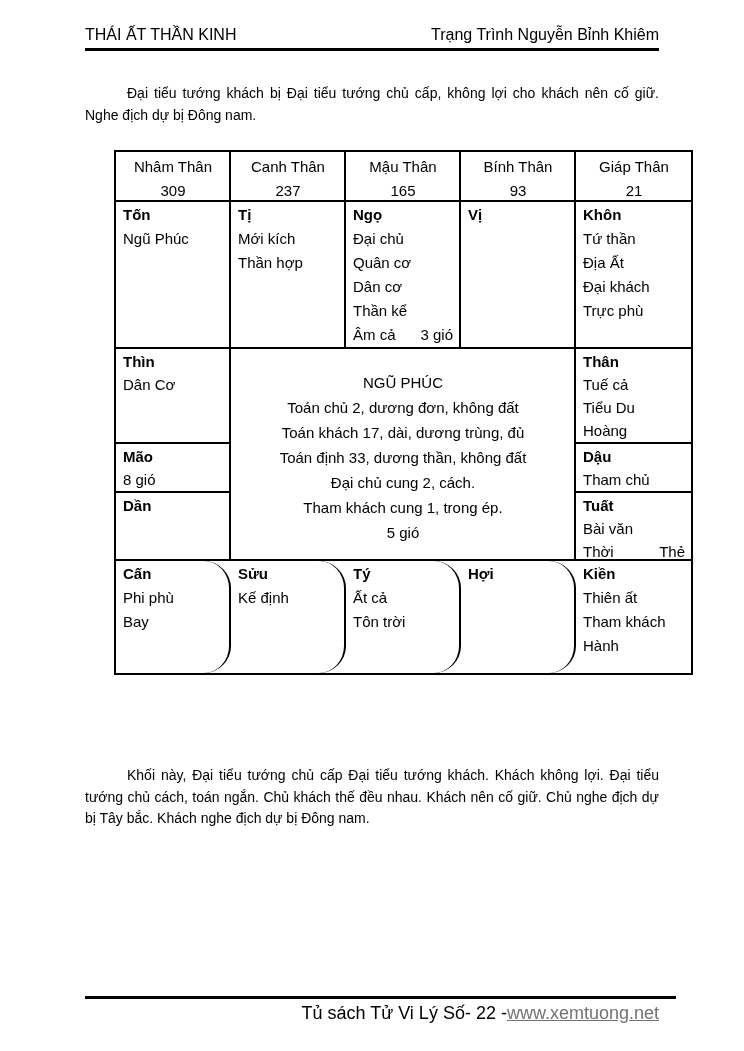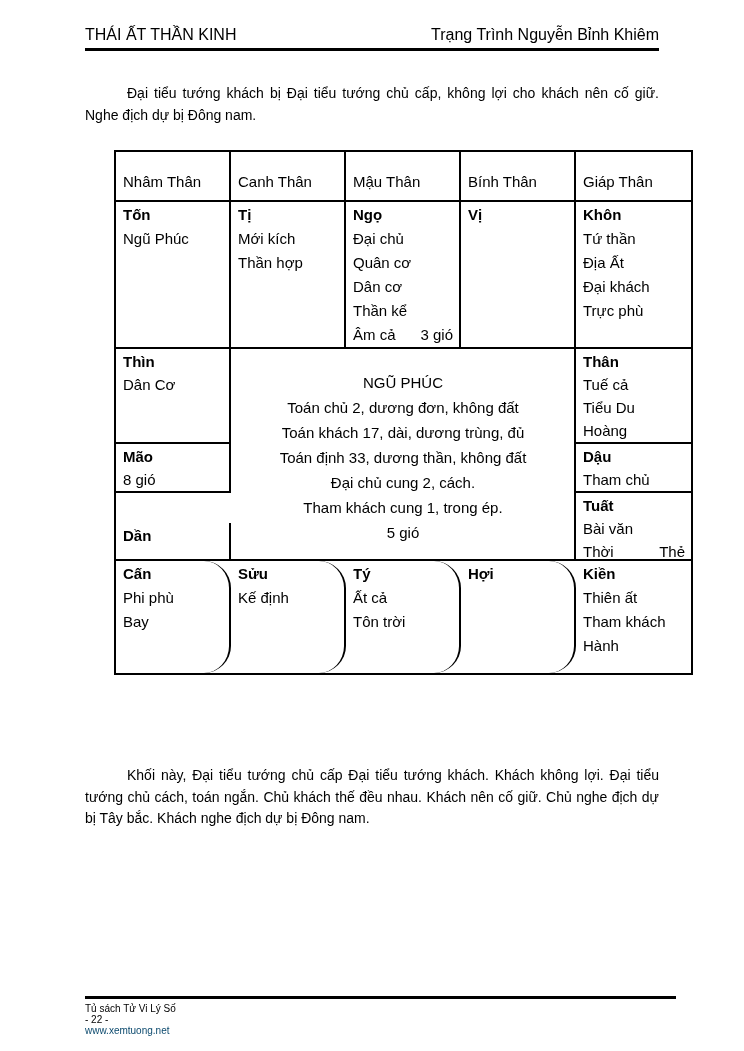--- a/index.html
+++ b/index.html
@@ -34,39 +34,39 @@
     border:2px solid #000;
     font-size:15px;
   }
   .cell {
     border-right:2px solid #000; border-bottom:2px solid #000;
     padding:1px 6px 0 7px; line-height:24px; overflow:hidden;
   }
   .cell.last-col { border-right:none; }
   .cell.last-row { border-bottom:none;border-radius:27px; }
   .cell-label { font-weight:bold; }
-  .year-cell { text-align:left; padding-top:18px; line-height:24px; }
+  .year-cell { text-align:center; padding-top:3px; line-height:24px; }
   .band { line-height:23px; }
   .split-line { display:flex; justify-content:space-between; }
   
   .c-thin { grid-column:1; grid-row:3; }
   .c-mao  { grid-column:1; grid-row:4; }
-  .c-dan  { grid-column:1; grid-row:5;margin-top:30px; }
+  .c-dan  { grid-column:1; grid-row:5; }
   .c-center { grid-column:2/5; grid-row:3/6; text-align:center; padding-top:21px; line-height:25px; }
   .c-than { grid-column:5; grid-row:3; }
   .c-dau  { grid-column:5; grid-row:4; }
   .c-tuat { grid-column:5; grid-row:5; }
   .r6 { grid-row:6; }
   
   .footer-rule { position:absolute; left:85px; top:996px; width:591px; height:3px; background:#000; }
   .footer-text {
     position:absolute; left:85px; top:1003px; width:574px;
-    display:flex; justify-content:flex-end; font-size:10px;flex-direction:column;
-  }
-  .site-link { color:#0c4a6e; cursor:pointer; }
+    display:flex; justify-content:flex-end; font-size:18px;
+  }
+  .site-link { text-decoration:underline; color:#737373; cursor:pointer; }
 </style>
 </head>
 <body>
 
 <div class="page">
 
   <div class="doc-header">
     <span>THÁI ẤT THẦN KINH</span>
     <span>Trạng Trình Nguyễn Bỉnh Khiêm</span>
   </div>

